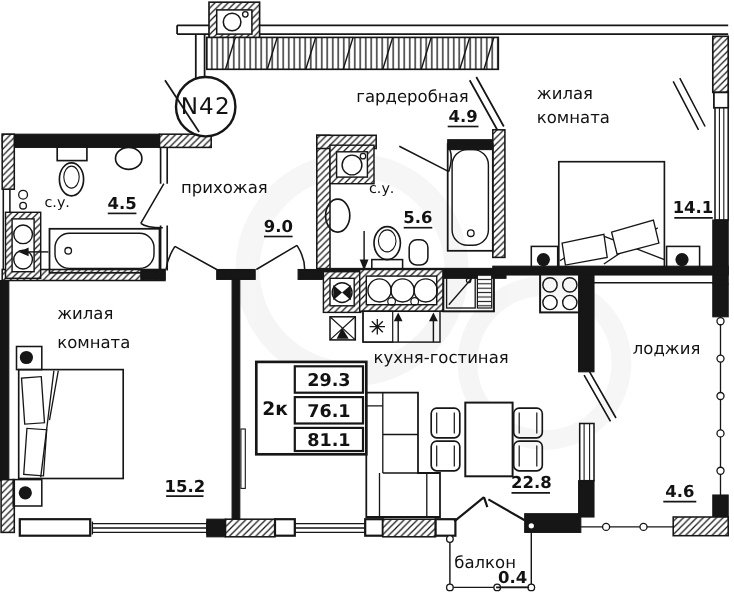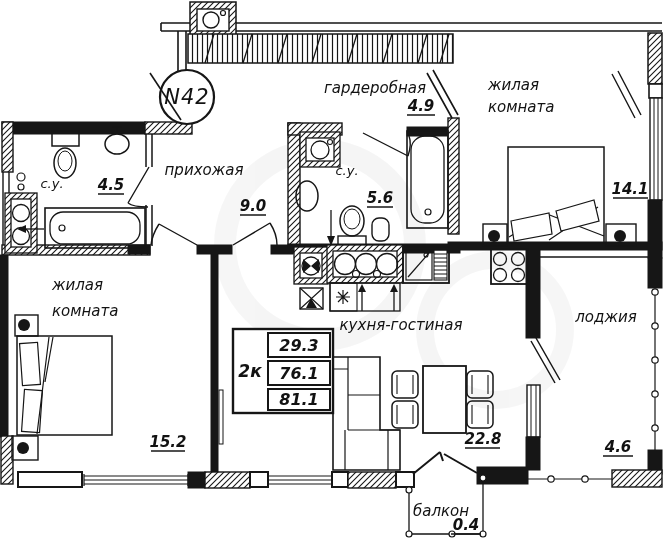--- a/index.html
+++ b/index.html
@@ -1,17 +1,17 @@
 <!DOCTYPE html>
 <html><head>
 <meta charset="utf-8">
 <style>
   html,body{margin:0;padding:0;background:#ffffff;}
   #stage{position:relative;width:667px;height:540px;background:#fff;overflow:hidden;
-         font-family:"DejaVu Sans",sans-serif;font-style:italic;}
+         font-family:"DejaVu Sans",sans-serif;}
   svg text{fill:#121212;font-family:"DejaVu Sans",sans-serif;}
   .room-name{font-size:15px;font-weight:normal;}
   .room-name-sm{font-size:13px;font-weight:normal;}
   .area-num{font-size:15px;font-weight:bold;}
   .stamp-num{font-size:16px;font-weight:bold;}
   .stamp-type{font-size:17px;font-weight:bold;}
   .apt-num{font-size:21px;font-weight:normal;letter-spacing:1px;}
 </style>
 </head>
 <body>

